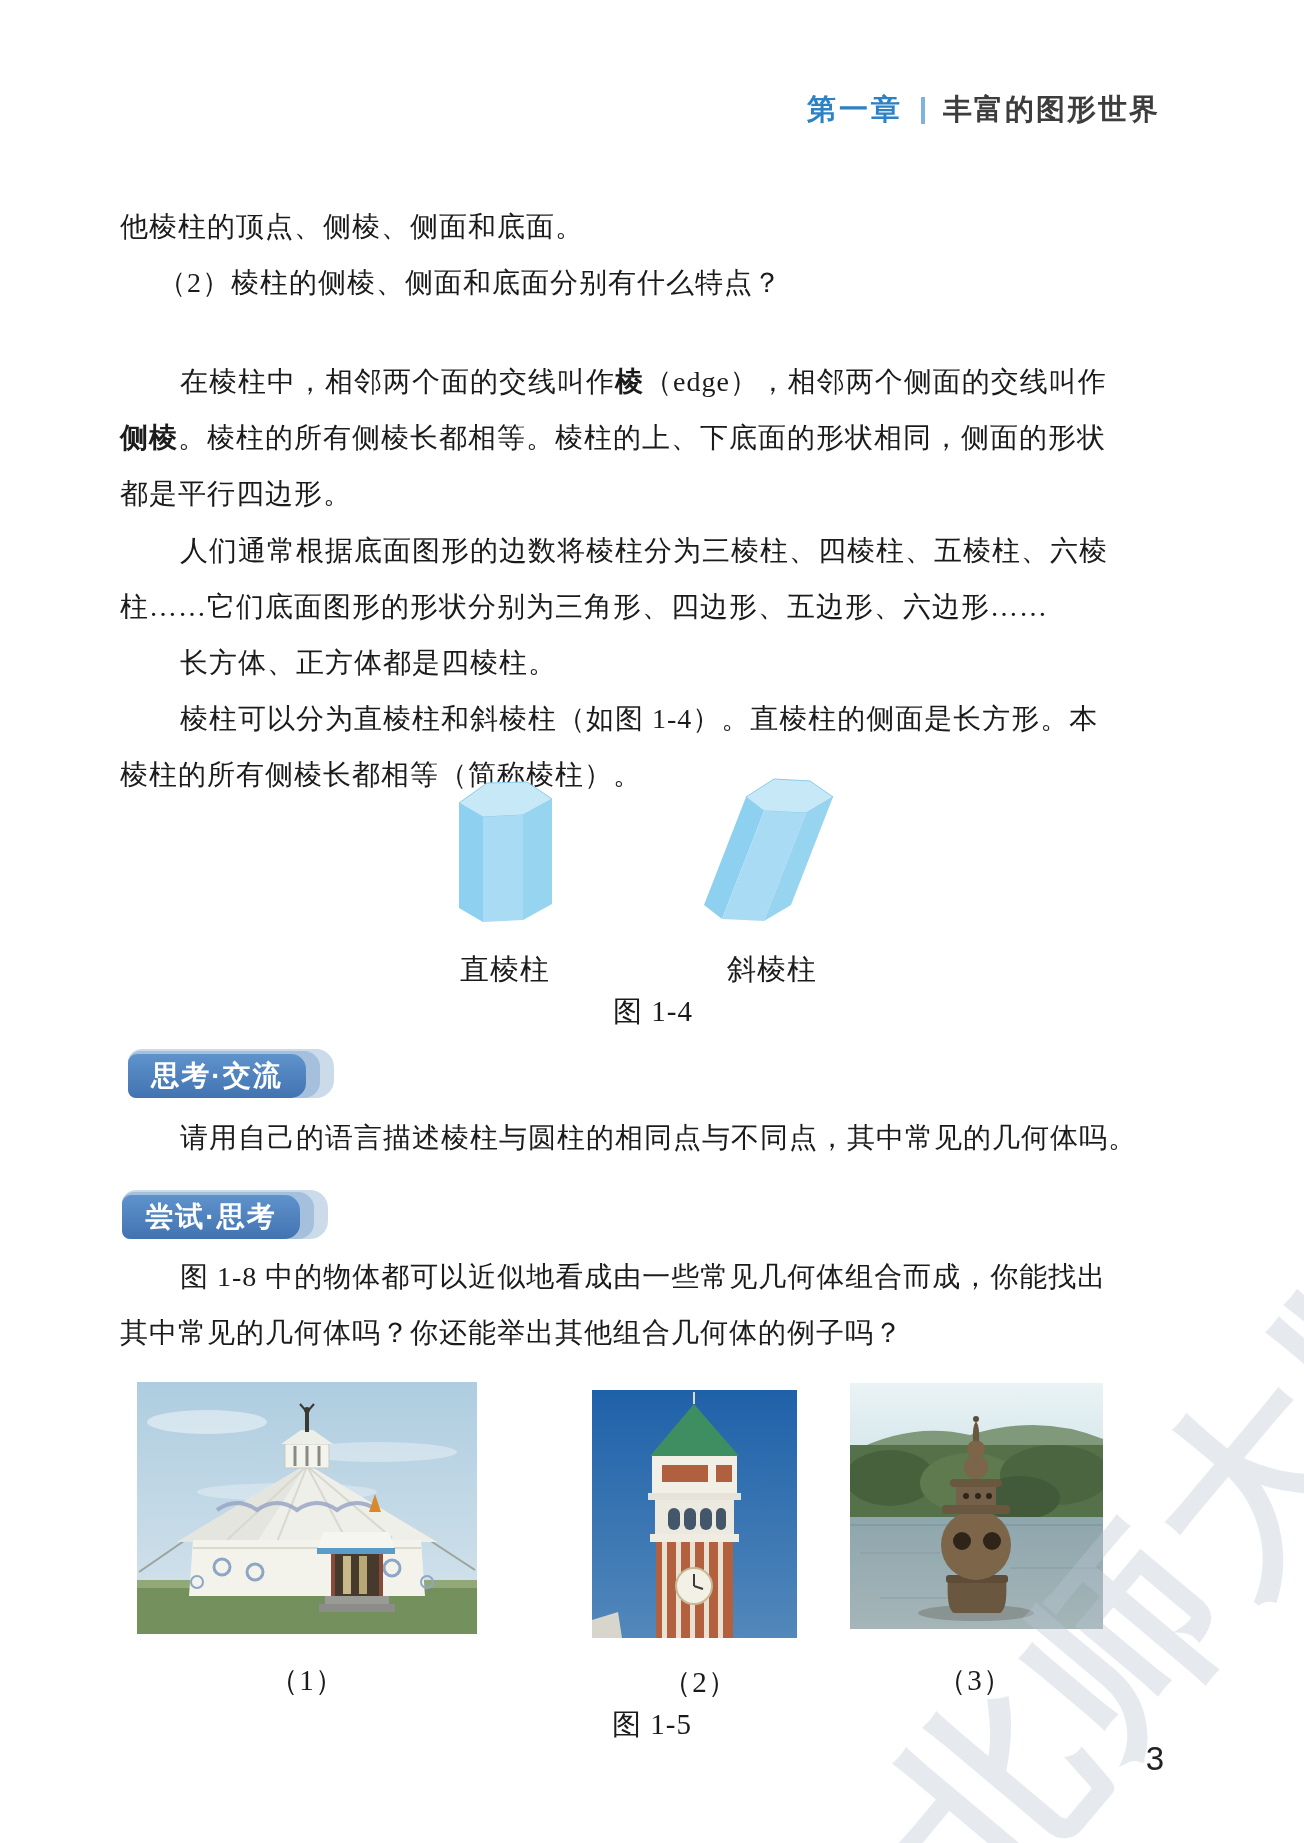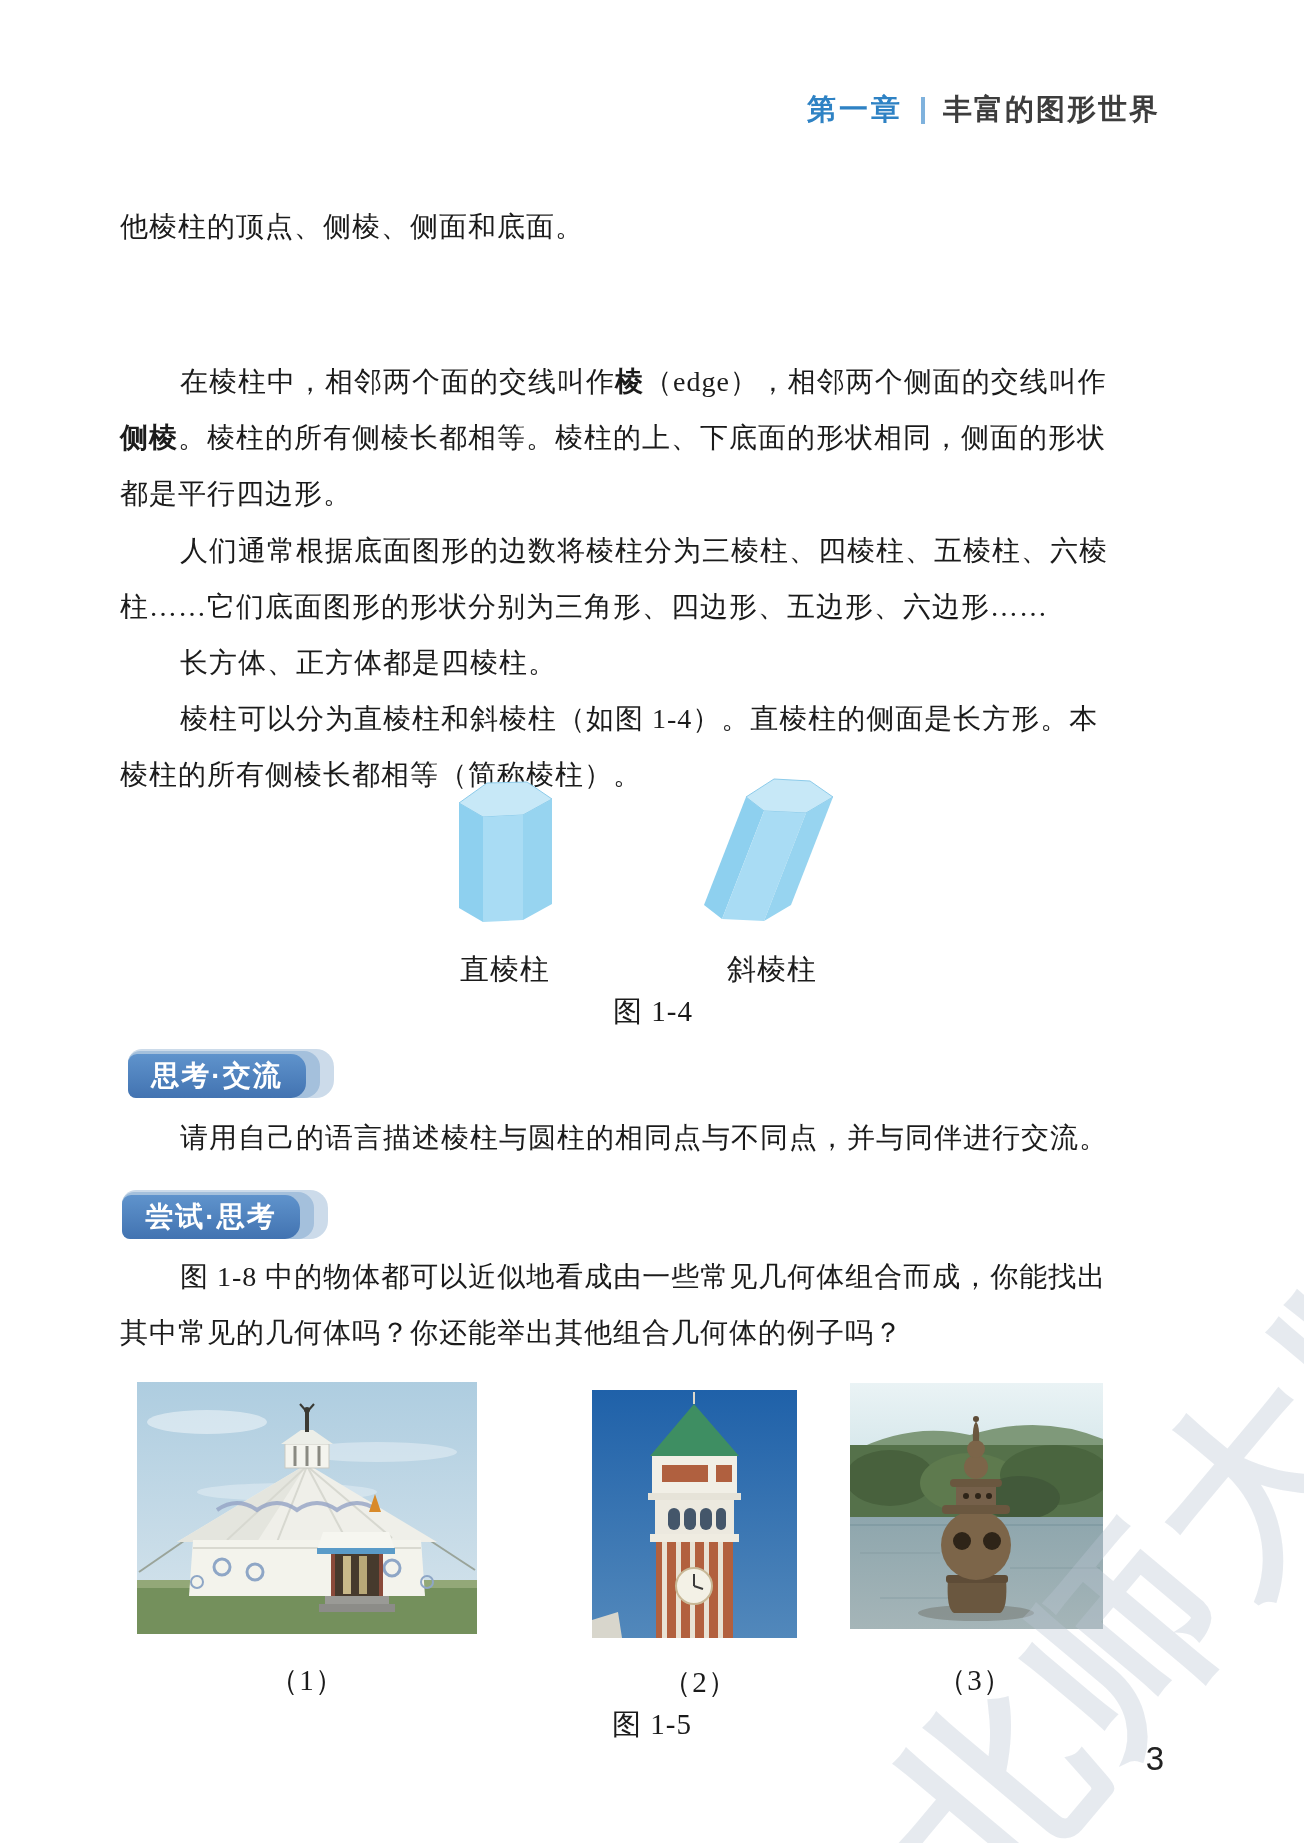--- a/index.html
+++ b/index.html
@@ -40,20 +40,21 @@
 
 <div class="page">
 
   <div class="header">
     <span class="chapter">第一章</span>
     <span class="divider"></span>
     <span class="title">丰富的图形世界</span>
   </div>
 
   <div class="t" style="left:120px;top:213px;">他棱柱的顶点、侧棱、侧面和底面。</div>
+  <div class="t" style="left:158px;top:269px;">（2）棱柱的侧棱、侧面和底面分别有什么特点？</div>
 
   <div class="t" style="left:180px;top:368px;"><span>在棱柱中，相邻两个面的交线叫作</span><span class="bd">棱</span><span>（edge），相邻两个侧面的交线叫作</span></div>
   <div class="t" style="left:120px;top:424px;"><span class="bd">侧棱</span><span>。棱柱的所有侧棱长都相等。棱柱的上、下底面的形状相同，侧面的形状</span></div>
   <div class="t" style="left:120px;top:480px;">都是平行四边形。</div>
 
   <div class="t" style="left:180px;top:537px;">人们通常根据底面图形的边数将棱柱分为三棱柱、四棱柱、五棱柱、六棱</div>
   <div class="t" style="left:120px;top:593px;">柱……它们底面图形的形状分别为三角形、四边形、五边形、六边形……</div>
 
   <div class="t" style="left:180px;top:649px;">长方体、正方体都是四棱柱。</div>
 
@@ -80,21 +81,21 @@
   <div class="figlabel" style="left:722px;top:939px;width:100px;">斜棱柱</div>
   <div class="figlabel" style="left:553px;top:981px;width:200px;">图 1-4</div>
 
   <div class="badge" style="left:128px;top:1042px;">
     <span class="layer3"></span>
     <span class="layer2"></span>
     <span class="front">
       <span>思考·交流</span>
     </span>
   </div>
-  <div class="t" style="left:180px;top:1124px;">请用自己的语言描述棱柱与圆柱的相同点与不同点，并与同伴进行交流。</div>
+  <div class="t" style="left:180px;top:1124px;">请用自己的语言描述棱柱与圆柱的相同点与不同点，其中常见的几何体吗。</div>
 
   <div class="badge" style="left:122px;top:1183px;">
     <span class="layer3"></span>
     <span class="layer2"></span>
     <span class="front">
       <span>尝试·思考</span>
     </span>
   </div>
   <div class="t" style="left:180px;top:1263px;">图 1-8 中的物体都可以近似地看成由一些常见几何体组合而成，你能找出</div>
   <div class="t" style="left:120px;top:1319px;">其中常见的几何体吗？你还能举出其他组合几何体的例子吗？</div>

